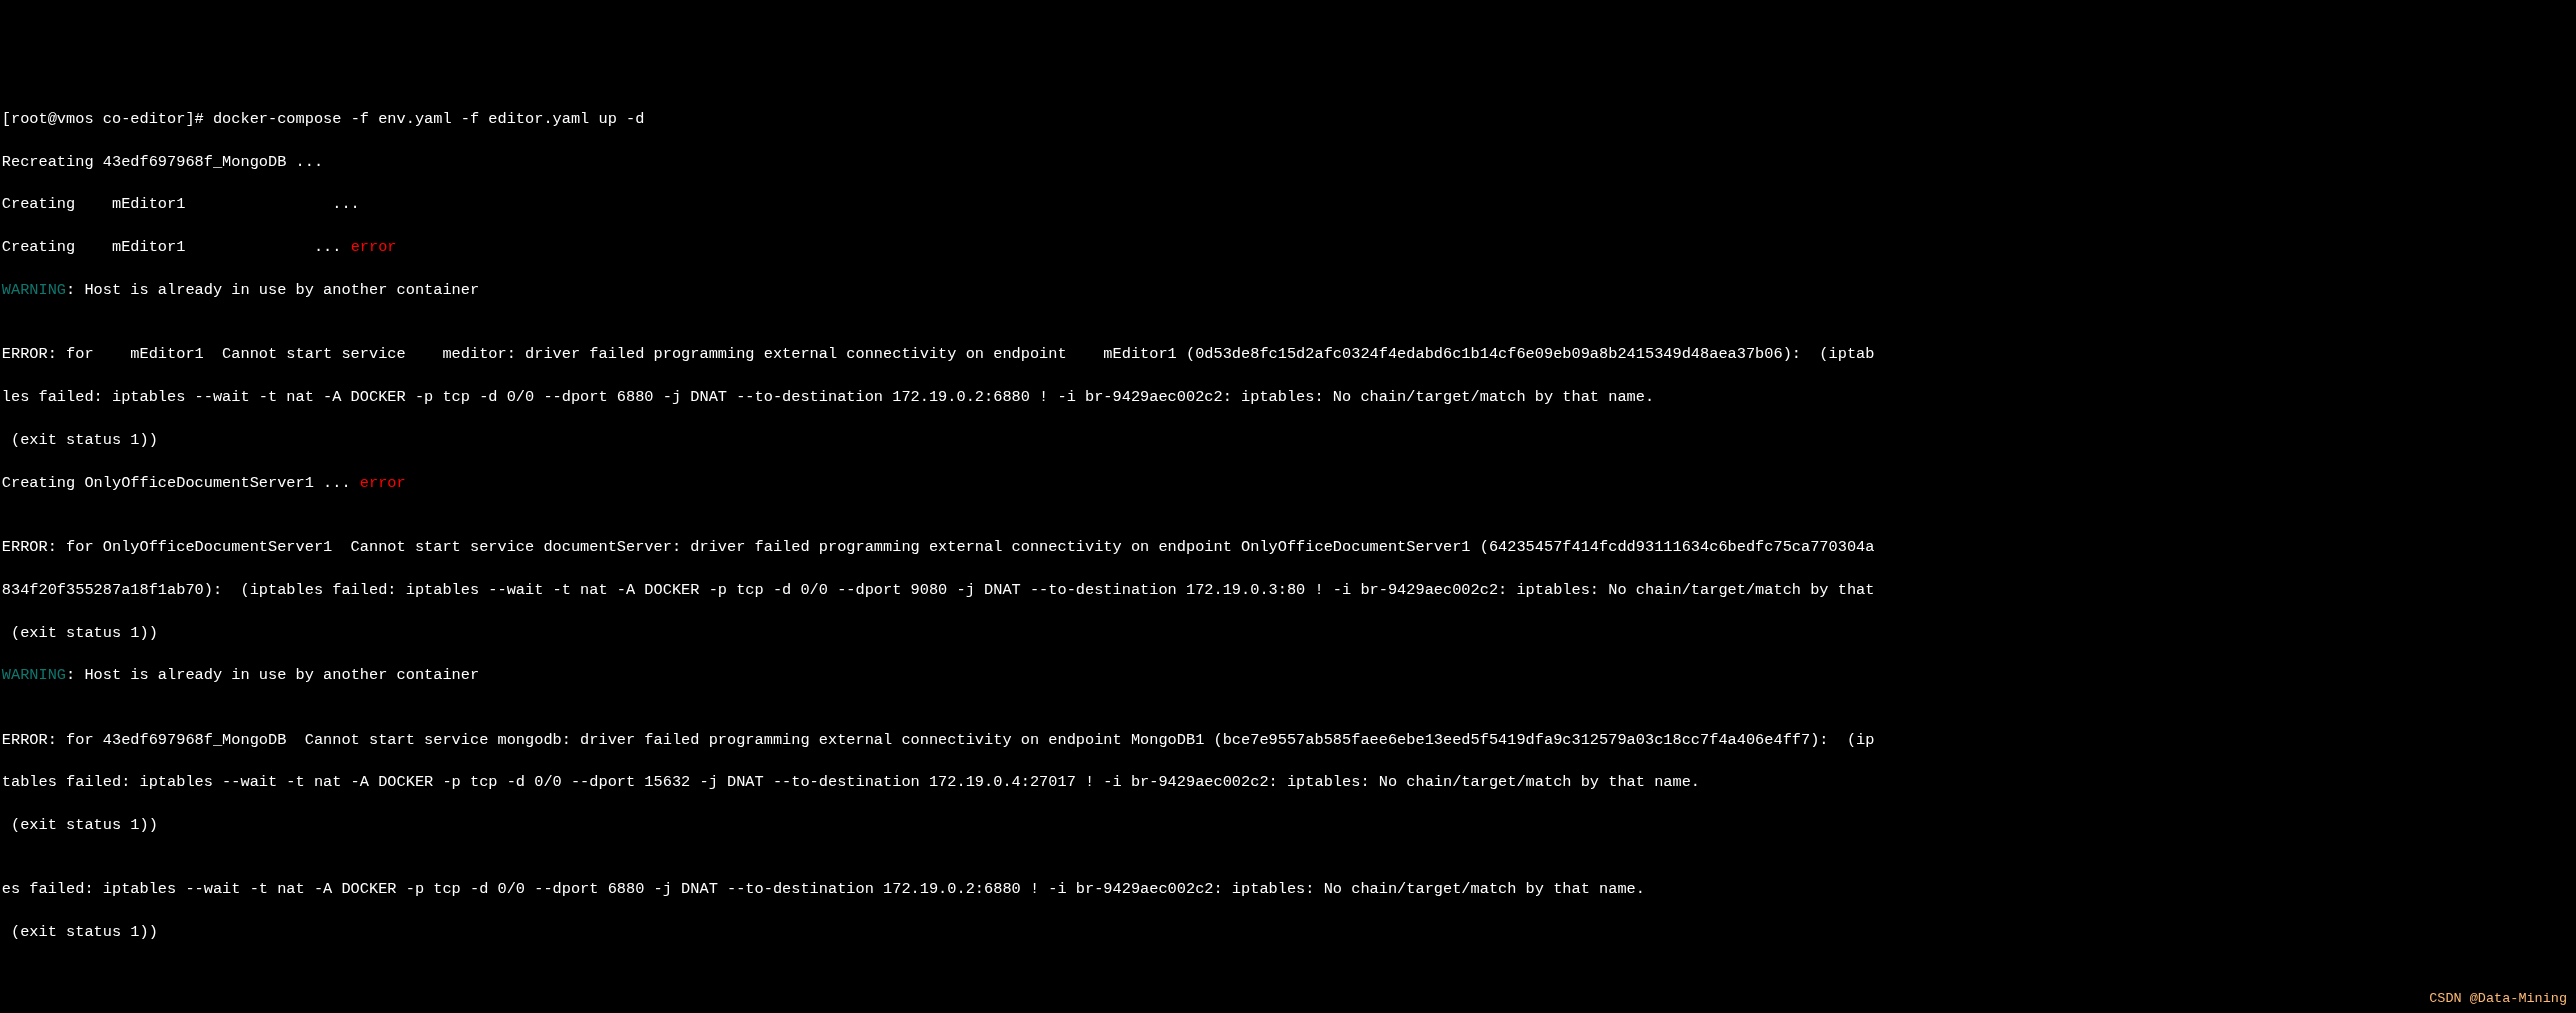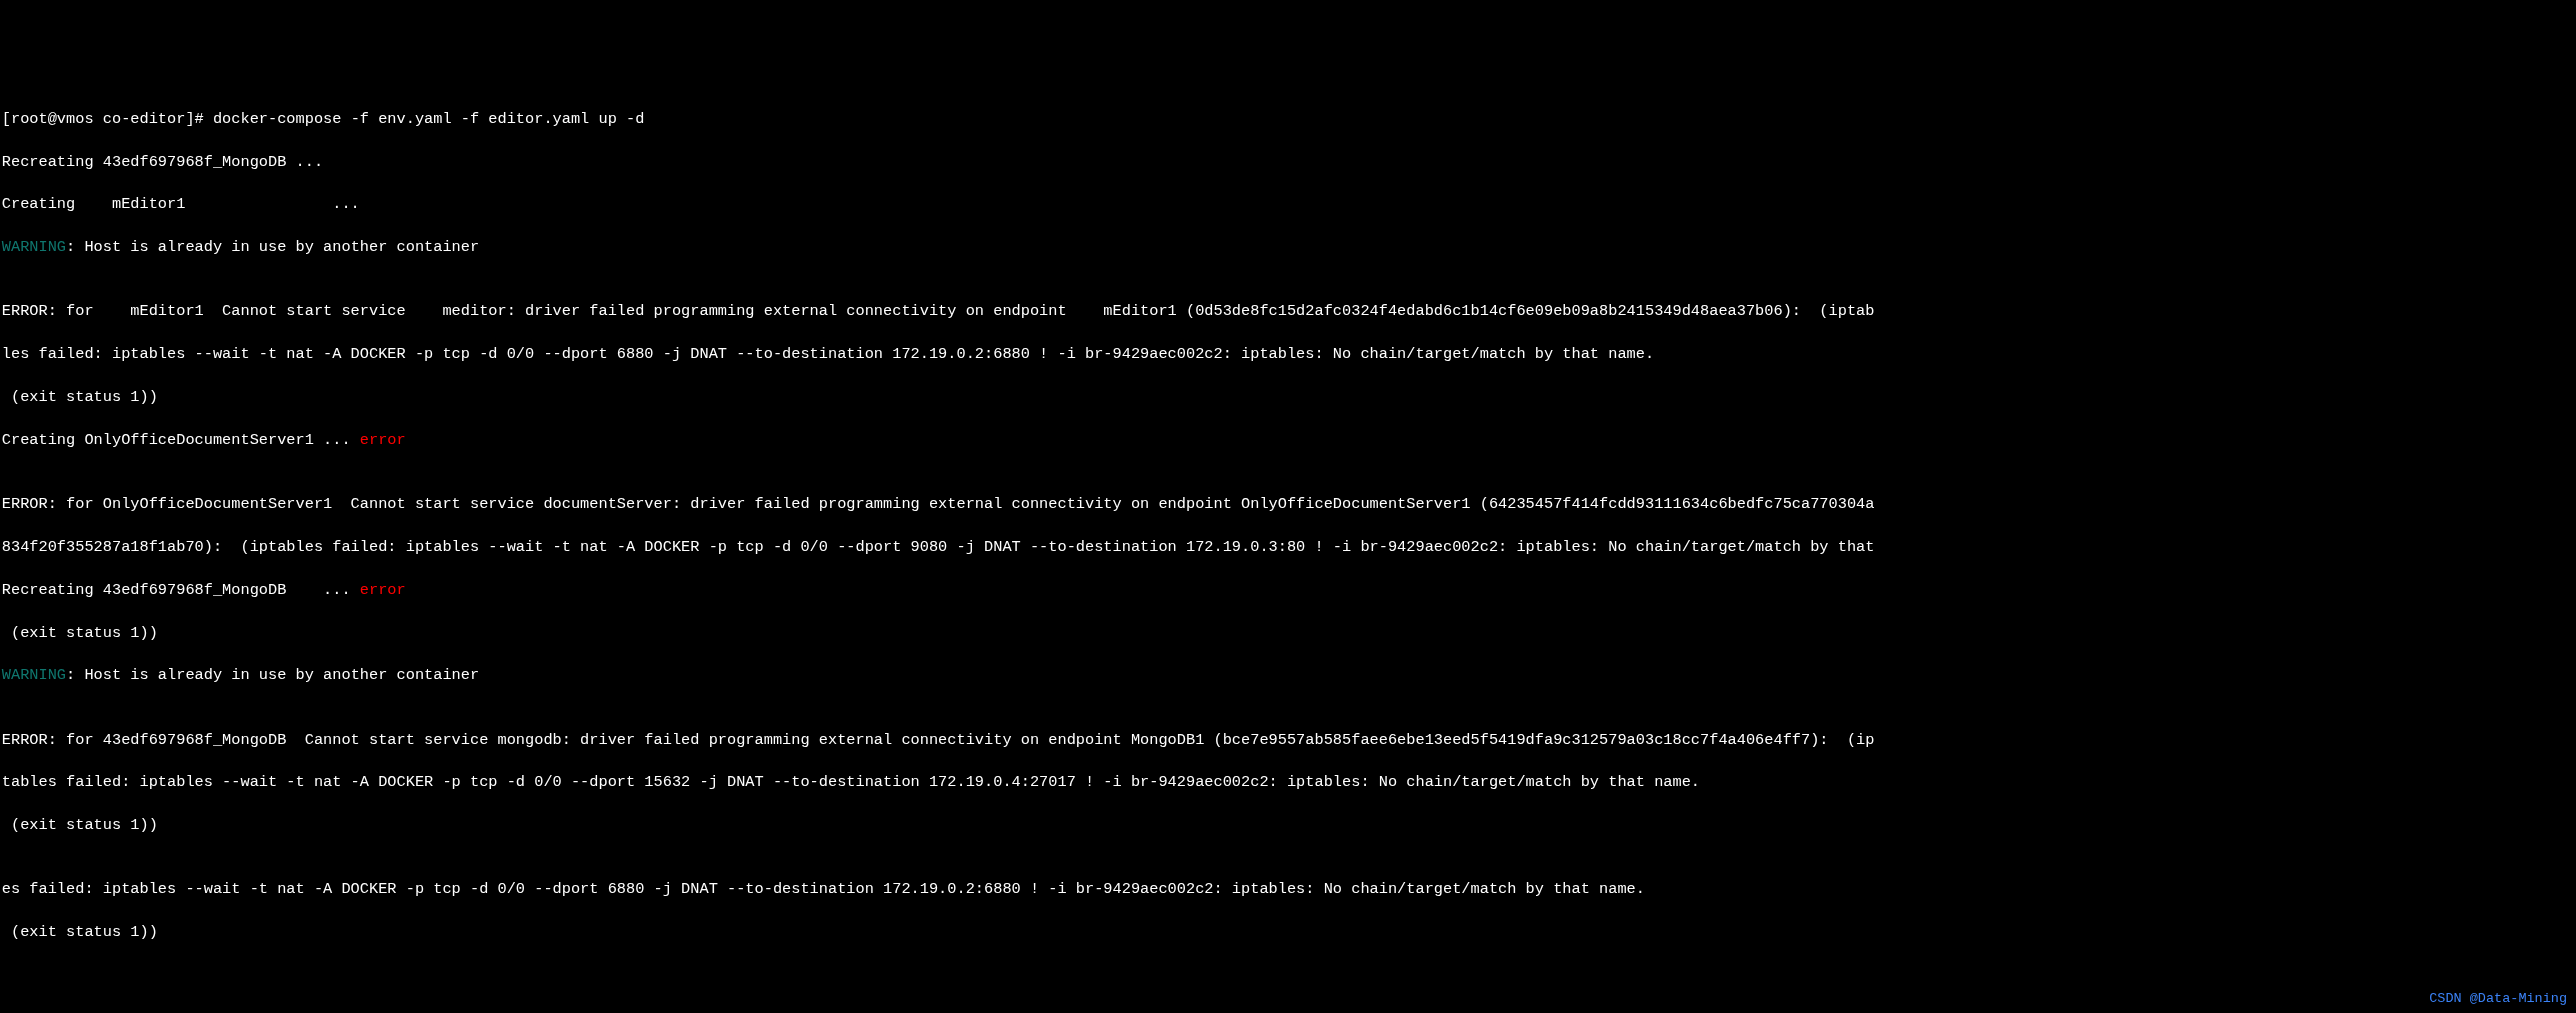--- a/index.html
+++ b/index.html
@@ -28,43 +28,43 @@
     .yellow {
       color: #0f766e;
     }
     .red {
       color: #ff0000;
     }
     .watermark {
       position: fixed;
       bottom: 4.5px;
       right: 9px;
-      color: #3b82f6;
+      color: #fdba74;
       font-size: 13.5px;
     }
   </style>
 </head>
 <body>
 
 
 
 <div class="terminal">
 <span class="line"><span>[root@vmos co-editor]# </span><span>docker-compose -f env.yaml -f editor.yaml up -d</span></span>
 <span class="line">Recreating 43edf697968f_MongoDB ...</span>
 <span class="line">Creating    mEditor1                ...</span>
+<span class="line"><span>Creating    mEditor1              ... </span><span class="red">error</span></span>
 <span class="line"><span class="yellow">WARNING</span><span>: Host is already in use by another container</span></span>
 <span class="line"></span>
 <span class="line">ERROR: for    mEditor1  Cannot start service    meditor: driver failed programming external connectivity on endpoint    mEditor1 (0d53de8fc15d2afc0324f4edabd6c1b14cf6e09eb09a8b2415349d48aea37b06):  (iptab</span>
 <span class="line">les failed: iptables --wait -t nat -A DOCKER -p tcp -d 0/0 --dport 6880 -j DNAT --to-destination 172.19.0.2:6880 ! -i br-9429aec002c2: iptables: No chain/target/match by that name.</span>
 <span class="line"> (exit status 1))</span>
 <span class="line"><span>Creating OnlyOfficeDocumentServer1 ... </span><span class="red">error</span></span>
 <span class="line"></span>
 <span class="line">ERROR: for OnlyOfficeDocumentServer1  Cannot start service documentServer: driver failed programming external connectivity on endpoint OnlyOfficeDocumentServer1 (64235457f414fcdd93111634c6bedfc75ca770304a</span>
 <span class="line">834f20f355287a18f1ab70):  (iptables failed: iptables --wait -t nat -A DOCKER -p tcp -d 0/0 --dport 9080 -j DNAT --to-destination 172.19.0.3:80 ! -i br-9429aec002c2: iptables: No chain/target/match by that</span>
-<span class="line"><span>Recreating 43edf697968f_MongoDB    ... </span><span class="red">error</span></span>
 <span class="line"> (exit status 1))</span>
 <span class="line"><span class="yellow">WARNING</span><span>: Host is already in use by another container</span></span>
 <span class="line"></span>
 <span class="line">ERROR: for 43edf697968f_MongoDB  Cannot start service mongodb: driver failed programming external connectivity on endpoint MongoDB1 (bce7e9557ab585faee6ebe13eed5f5419dfa9c312579a03c18cc7f4a406e4ff7):  (ip</span>
 <span class="line">tables failed: iptables --wait -t nat -A DOCKER -p tcp -d 0/0 --dport 15632 -j DNAT --to-destination 172.19.0.4:27017 ! -i br-9429aec002c2: iptables: No chain/target/match by that name.</span>
 <span class="line"> (exit status 1))</span>
 <span class="line"></span>
 <span class="line">es failed: iptables --wait -t nat -A DOCKER -p tcp -d 0/0 --dport 6880 -j DNAT --to-destination 172.19.0.2:6880 ! -i br-9429aec002c2: iptables: No chain/target/match by that name.</span>
 <span class="line"> (exit status 1))</span>
 <span class="line"></span>

